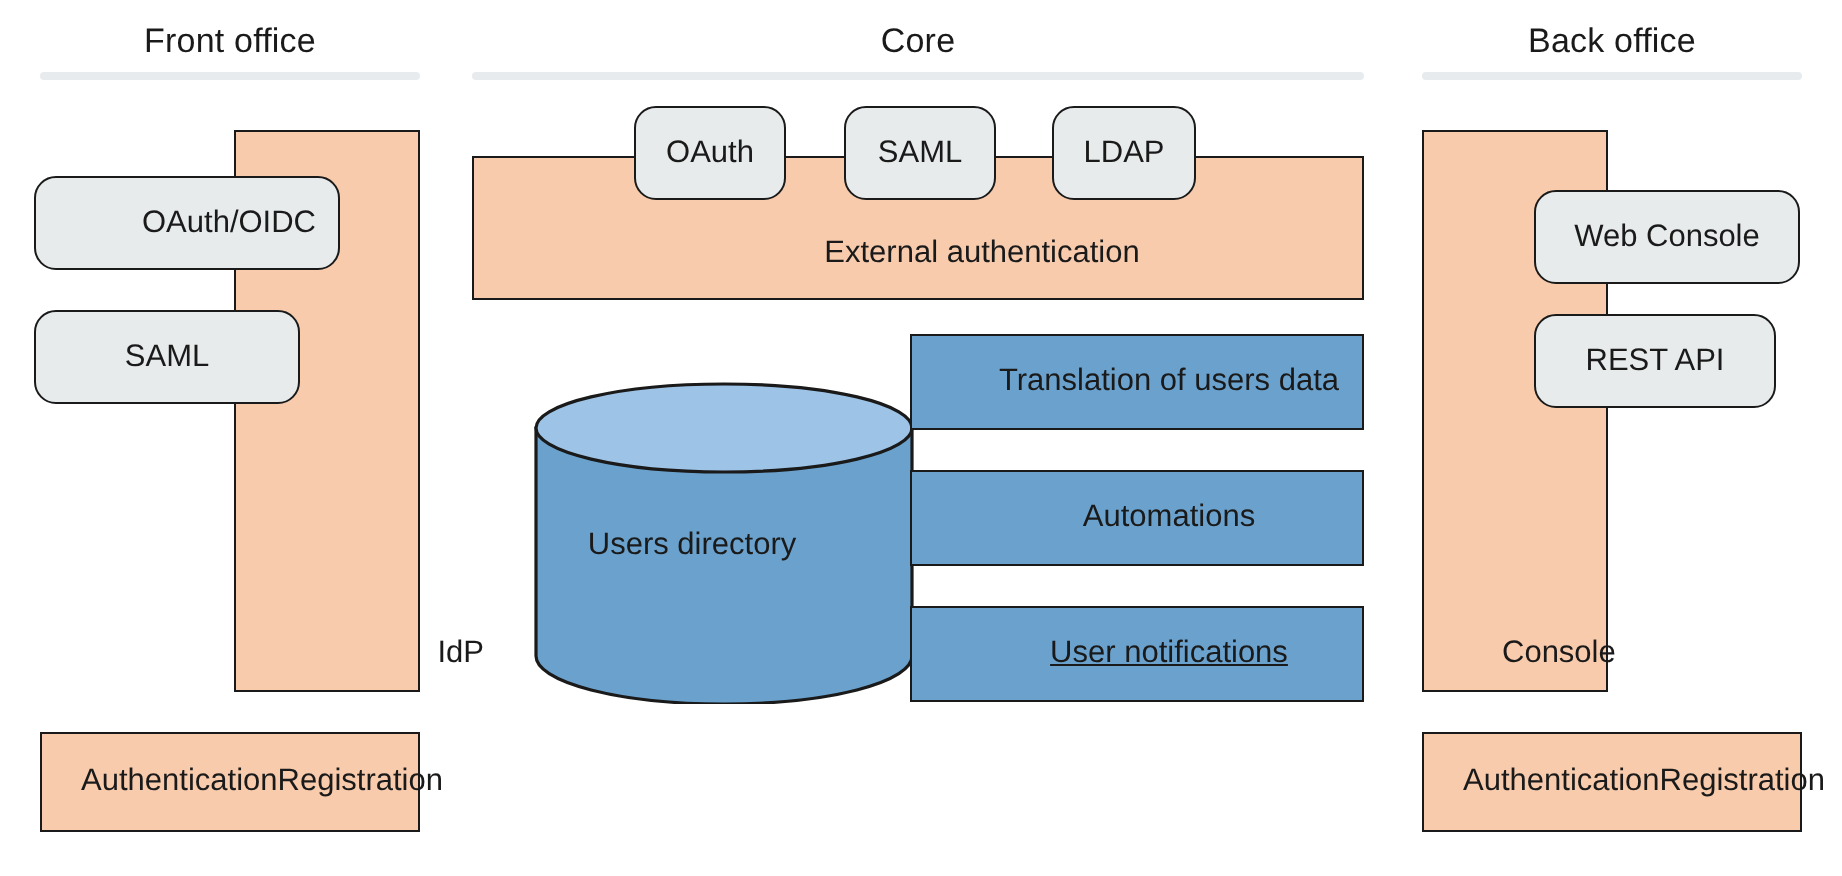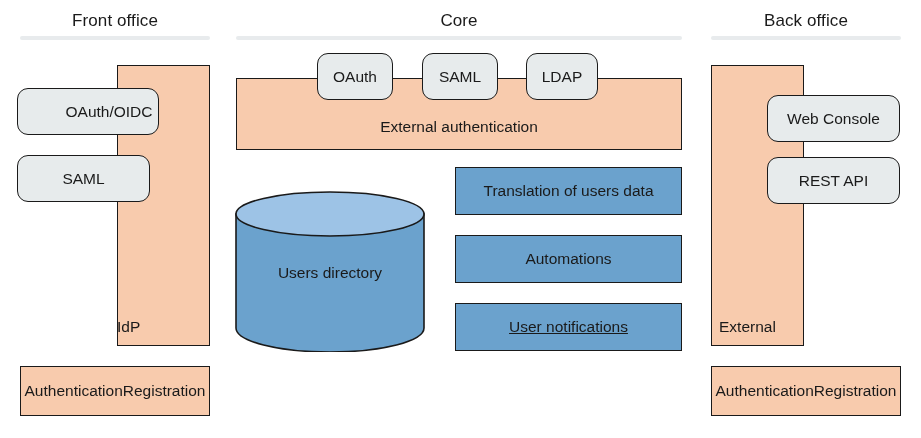--- a/index.html
+++ b/index.html
@@ -102,34 +102,34 @@
     right: 0;
     text-align: center;
     font-size: 15.5px;
     color: #1a1a1a;
     white-space: nowrap;
   }
 
   
   .layer-band  { z-index: 1; }
   .layer-chip  { z-index: 3; }
-  .layer-plain { z-index: 2; }
+  .layer-plain { z-index: 2; padding-left: 32px; }
 </style>
 </head>
 <body>
 
 <div id="canvas">
 
   <div class="section-header" style="left:20px; top:11px; width:190px;">Front office</div>
   <div class="section-rule" style="left:20px; top:36px; width:190px;"></div>
 
   <div class="band layer-band" style="left:117px; top:65px; width:93px; height:281px;"></div>
-  <div class="band-label layer-plain" style="left:117px; top:318px; width:93px; text-align:left;">IdP</div>
+  <div class="band-label layer-plain" style="left:117px; top:318px; width:93px; text-align:right;">IdP</div>
 
-  <div class="chip layer-chip" style="left:17px; top:88px; width:142px; height:47px;padding-left:42px;">OAuth/OIDC</div>
+  <div class="chip layer-chip" style="left:17px; top:88px; width:153px; height:47px;padding-left:42px;">OAuth/OIDC</div>
   <div class="chip layer-chip" style="left:17px; top:155px; width:133px; height:47px;">SAML</div>
 
   <div class="pinkbox layer-plain" style="left:20px; top:366px; width:190px; height:50px;">
     <span>Authentication</span>
     <span>Registration</span>
   </div>
 
   <div class="section-header" style="left:236px; top:11px; width:446px;">Core</div>
   <div class="section-rule" style="left:236px; top:36px; width:446px;"></div>
 
@@ -149,23 +149,23 @@
   </div>
 
   <div class="bluebox layer-plain" style="left:455px; top:167px; width:227px; height:48px;">Translation of users data</div>
   <div class="bluebox layer-plain" style="left:455px; top:235px; width:227px; height:48px;">Automations</div>
   <div class="bluebox layer-plain" style="left:455px; top:303px; width:227px; height:48px;text-decoration:underline;">User notifications</div>
 
   <div class="section-header" style="left:711px; top:11px; width:190px;">Back office</div>
   <div class="section-rule" style="left:711px; top:36px; width:190px;"></div>
 
   <div class="band layer-band" style="left:711px; top:65px; width:93px; height:281px;"></div>
-  <div class="band-label layer-plain" style="left:719px; top:318px;">External</div>
+  <div class="band-label layer-plain" style="left:719px; top:318px;">Console</div>
 
   <div class="chip layer-chip" style="left:767px; top:95px; width:133px; height:47px;">Web Console</div>
-  <div class="chip layer-chip" style="left:767px; top:157px; width:133px; height:47px;">REST API</div>
+  <div class="chip layer-chip" style="left:767px; top:157px; width:121px; height:47px;">REST API</div>
 
   <div class="pinkbox layer-plain" style="left:711px; top:366px; width:190px; height:50px;">
     <span>Authentication</span>
     <span>Registration</span>
   </div>
 
 </div>
 
 </body></html>

